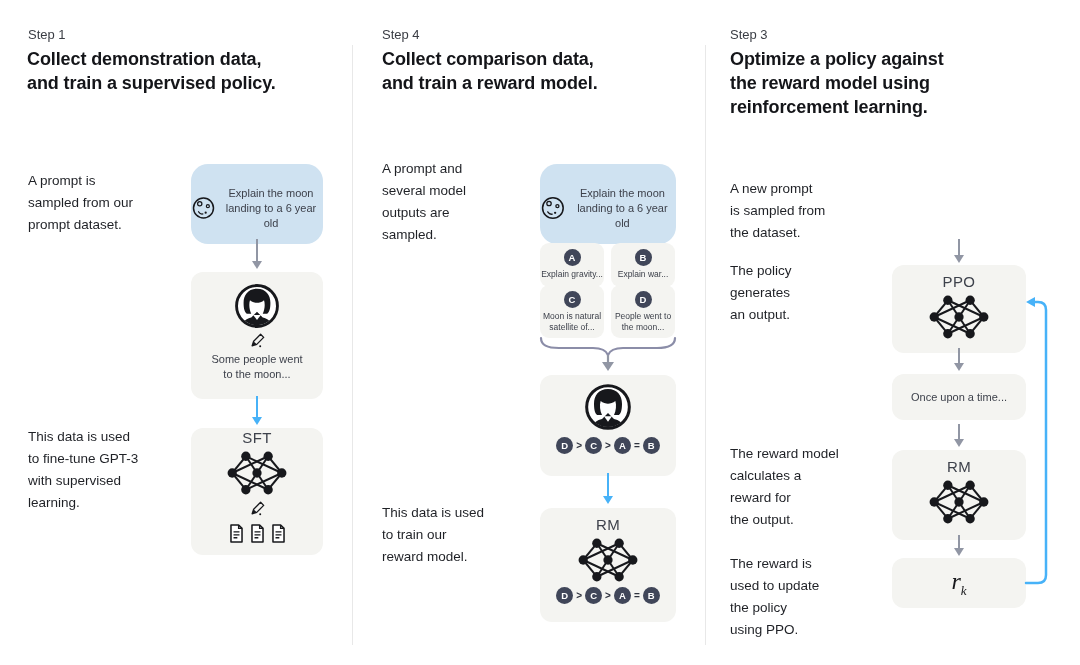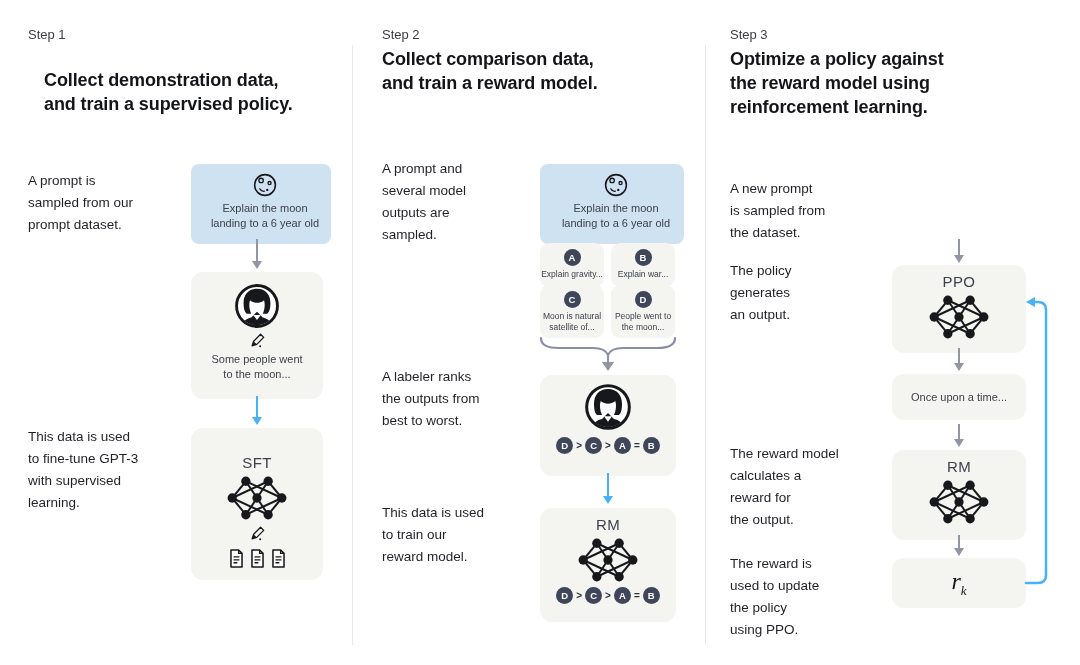--- a/index.html
+++ b/index.html
@@ -3,21 +3,21 @@
 <meta charset="utf-8">
 <style>
   html,body{margin:0;padding:0;background:#ffffff;}
   body{font-family:"Liberation Sans","DejaVu Sans",sans-serif;}
   .canvas{position:relative;width:1080px;height:665px;background:#ffffff;overflow:hidden;color:#1f2126;}
   .divider{position:absolute;width:1px;background:#e8e8e8;}
   .step-label{position:absolute;font-size:13px;color:#3a3d44;}
   .step-title{position:absolute;font-size:18px;font-weight:700;line-height:24px;color:#141519;white-space:pre-line;letter-spacing:-0.1px;}
   .caption{position:absolute;font-size:13.5px;line-height:22px;color:#1f2126;white-space:pre-line;}
   .panel{position:absolute;background:#f4f4f1;border-radius:12px;display:flex;flex-direction:column;align-items:center;}
-  .bluebox{position:absolute;background:#cfe2f1;border-radius:8px;display:flex;flex-direction:column;align-items:center;padding-left:8px;}
+  .bluebox{position:absolute;background:#cfe2f1;border-radius:17px;display:flex;flex-direction:row;align-items:center;}
   .box-text{font-size:11px;line-height:15px;color:#3d414b;text-align:center;white-space:pre-line;}
   .model-label{font-size:15px;color:#3d414b;letter-spacing:0.4px;}
   .outbox{position:absolute;background:#f4f4f1;border-radius:9px;display:flex;flex-direction:column;align-items:center;padding-top:6px;gap:3px;}
   .outbox .box-text{font-size:8.5px;line-height:11px;}
   .badge{border-radius:50%;background:#404659;color:#ffffff;font-weight:700;display:flex;align-items:center;justify-content:center;flex:none;}
   .b17{width:17px;height:17px;font-size:9.5px;}
   .ranking{display:flex;align-items:center;gap:3px;}
   .rank-sep{font-size:10px;font-weight:700;color:#2e323e;}
   .arrow{position:absolute;width:2px;}
   .arrow::after{content:"";position:absolute;bottom:-7px;left:-4px;border-left:5px solid transparent;border-right:5px solid transparent;border-top:8px solid currentColor;}
@@ -98,21 +98,21 @@
     </symbol>
   </defs>
 </svg>
 
 <div class="canvas">
 
   <div class="divider" style="left:352px;top:45px;height:600px;"></div>
   <div class="divider" style="left:705px;top:45px;height:600px;"></div>
 
   <div class="step-label" style="left:28px;top:27px;">Step 1</div>
-  <div class="step-title" style="left:44px;top:47px;width:310px;margin-top:21px;">Collect demonstration data,
+  <div class="step-title" style="left:27px;top:47px;width:310px;">Collect demonstration data,
 and train a supervised policy.</div>
 
   <div class="caption" style="left:28px;top:170px;width:170px;">A prompt is
 sampled from our
 prompt dataset.</div>
   <div class="caption" style="left:28px;top:426px;width:170px;">This data is used
 to fine-tune GPT-3
 with supervised
 learning.</div>
 
@@ -132,52 +132,49 @@
       </svg>
     <svg class="icon" width="17" height="17">
         <use href="#sym-pencil"></use>
       </svg>
     <div class="box-text">Some people went
 to the moon...</div>
   </div>
 
   <div class="arrow blue" style="left:256px;top:396px;height:22px;"></div>
 
-  <div class="panel" style="left:191px;top:428px;width:132px;height:126px;padding-top:26px;gap:4px;">
+  <div class="panel" style="left:191px;top:428px;width:132px;height:126px;padding-top:1px;gap:4px;">
     <div class="model-label">SFT</div>
     <svg class="icon" width="62" height="46">
         <use href="#sym-net"></use>
       </svg>
     <svg class="icon" width="17" height="17">
         <use href="#sym-pencil"></use>
       </svg>
     <div class="docs-row">
       <svg class="icon" width="17" height="21">
           <use href="#sym-doc"></use>
         </svg>
       <svg class="icon" width="17" height="21">
           <use href="#sym-doc"></use>
         </svg>
       <svg class="icon" width="17" height="21">
           <use href="#sym-doc"></use>
         </svg>
     </div>
   </div>
 
-  <div class="step-label" style="left:382px;top:27px;">Step 2</div>
+  <div class="step-label" style="left:382px;top:27px;">Step 4</div>
   <div class="step-title" style="left:382px;top:47px;width:300px;">Collect comparison data,
 and train a reward model.</div>
 
   <div class="caption" style="left:382px;top:158px;width:160px;">A prompt and
 several model
 outputs are
 sampled.</div>
-  <div class="caption" style="left:382px;top:366px;width:160px;">A labeler ranks
-the outputs from
-best to worst.</div>
   <div class="caption" style="left:382px;top:502px;width:160px;">This data is used
 to train our
 reward model.</div>
 
   <div class="bluebox" style="left:540px;top:164px;width:136px;height:72px;padding-top:8px;gap:3px;">
     <svg class="icon" width="26" height="26">
         <use href="#sym-moon"></use>
       </svg>
     <div class="box-text">Explain the moon
 landing to a 6 year old</div>

